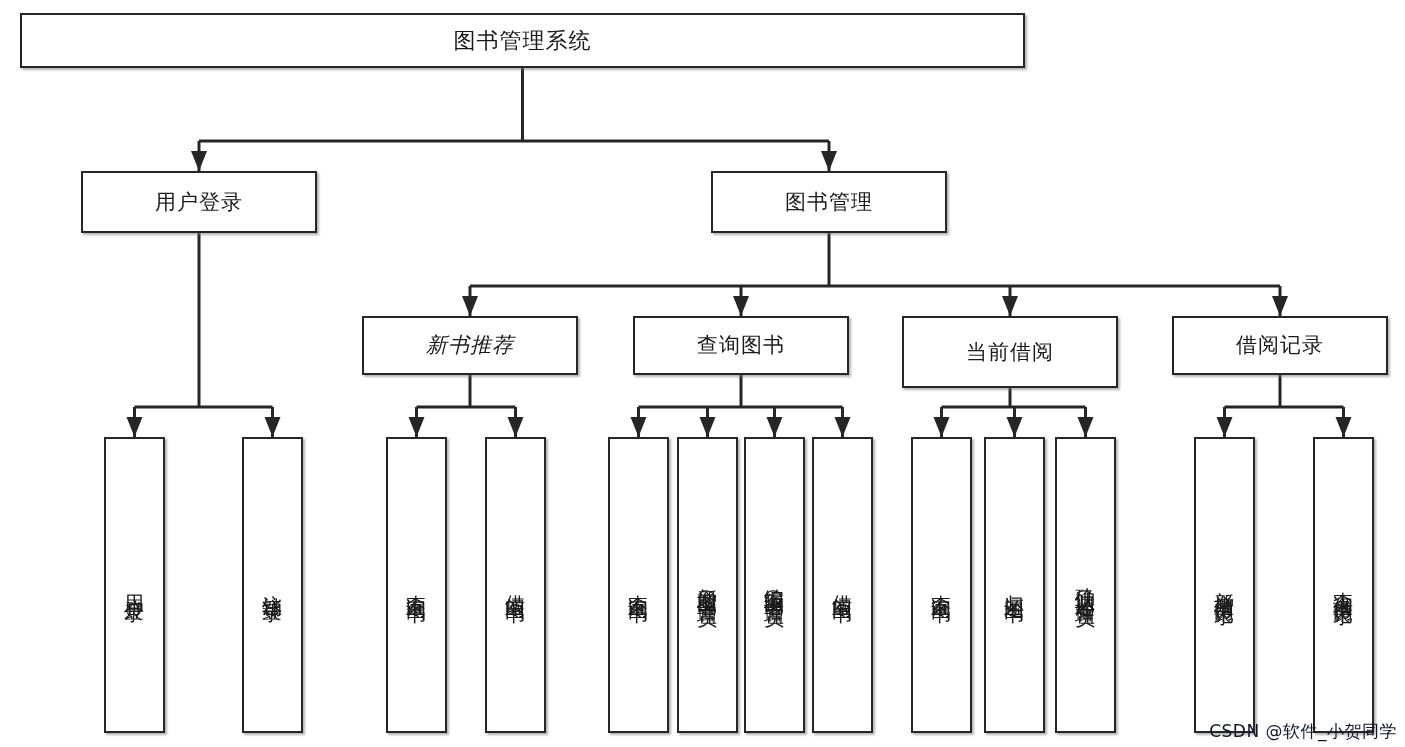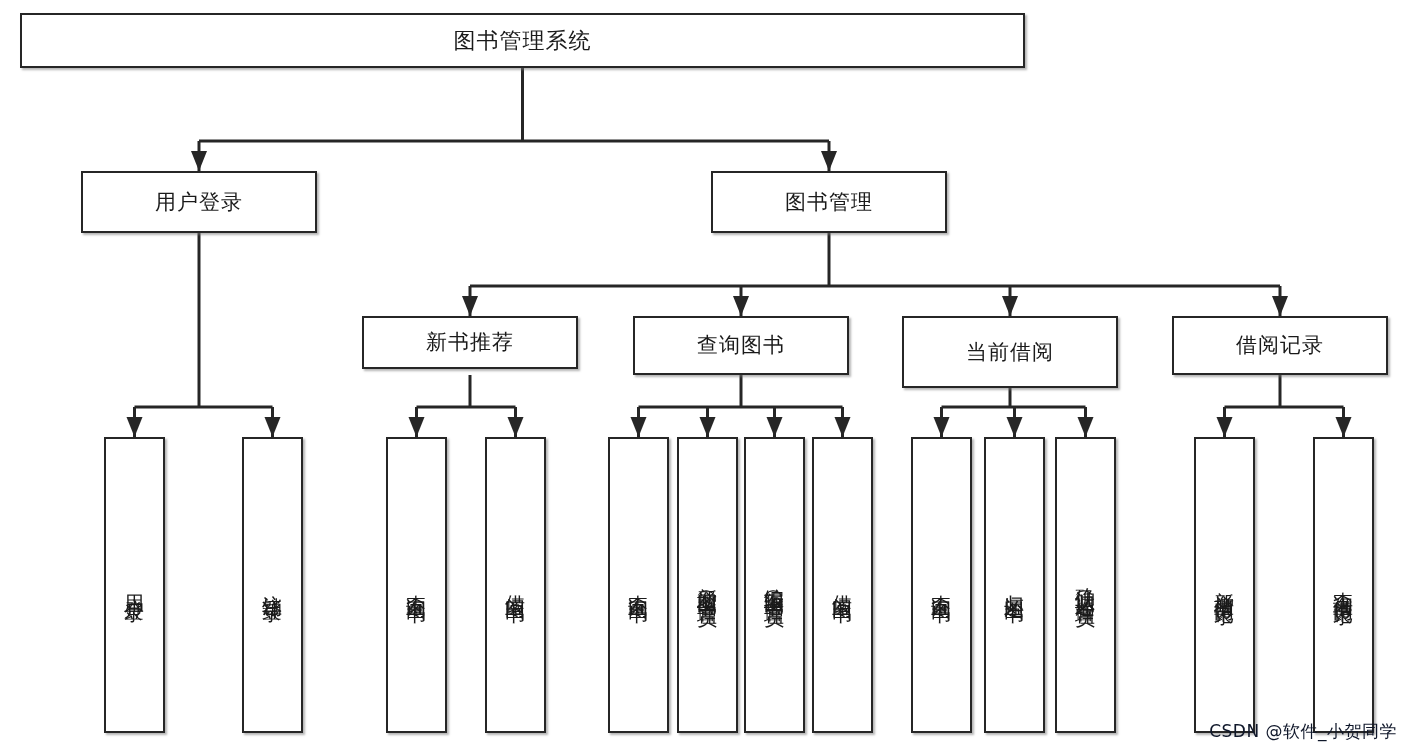--- a/index.html
+++ b/index.html
@@ -131,21 +131,21 @@
   <div id="nodes">
       <div class="node horiz root" style="left: 20px; top: 13px; width: 1005px; height: 55px;">
         <span class="hlabel">图书管理系统</span>
       </div>
       <div class="node horiz" style="left: 81px; top: 171px; width: 236px; height: 62px;">
         <span class="hlabel">用户登录</span>
       </div>
       <div class="node horiz" style="left: 711px; top: 171px; width: 236px; height: 62px;">
         <span class="hlabel">图书管理</span>
       </div>
-      <div class="node horiz" style="left: 362px; top: 316px; width: 216px; height: 53px;">
+      <div class="node horiz" style="left: 362px; top: 316px; width: 216px; height: 59px; font-style: italic;">
         <span class="hlabel">新书推荐</span>
       </div>
       <div class="node horiz" style="left: 633px; top: 316px; width: 216px; height: 59px;">
         <span class="hlabel">查询图书</span>
       </div>
       <div class="node horiz" style="left: 902px; top: 316px; width: 216px; height: 72px;">
         <span class="hlabel">当前借阅</span>
       </div>
       <div class="node horiz" style="left: 1172px; top: 316px; width: 216px; height: 59px;">
         <span class="hlabel">借阅记录</span>

